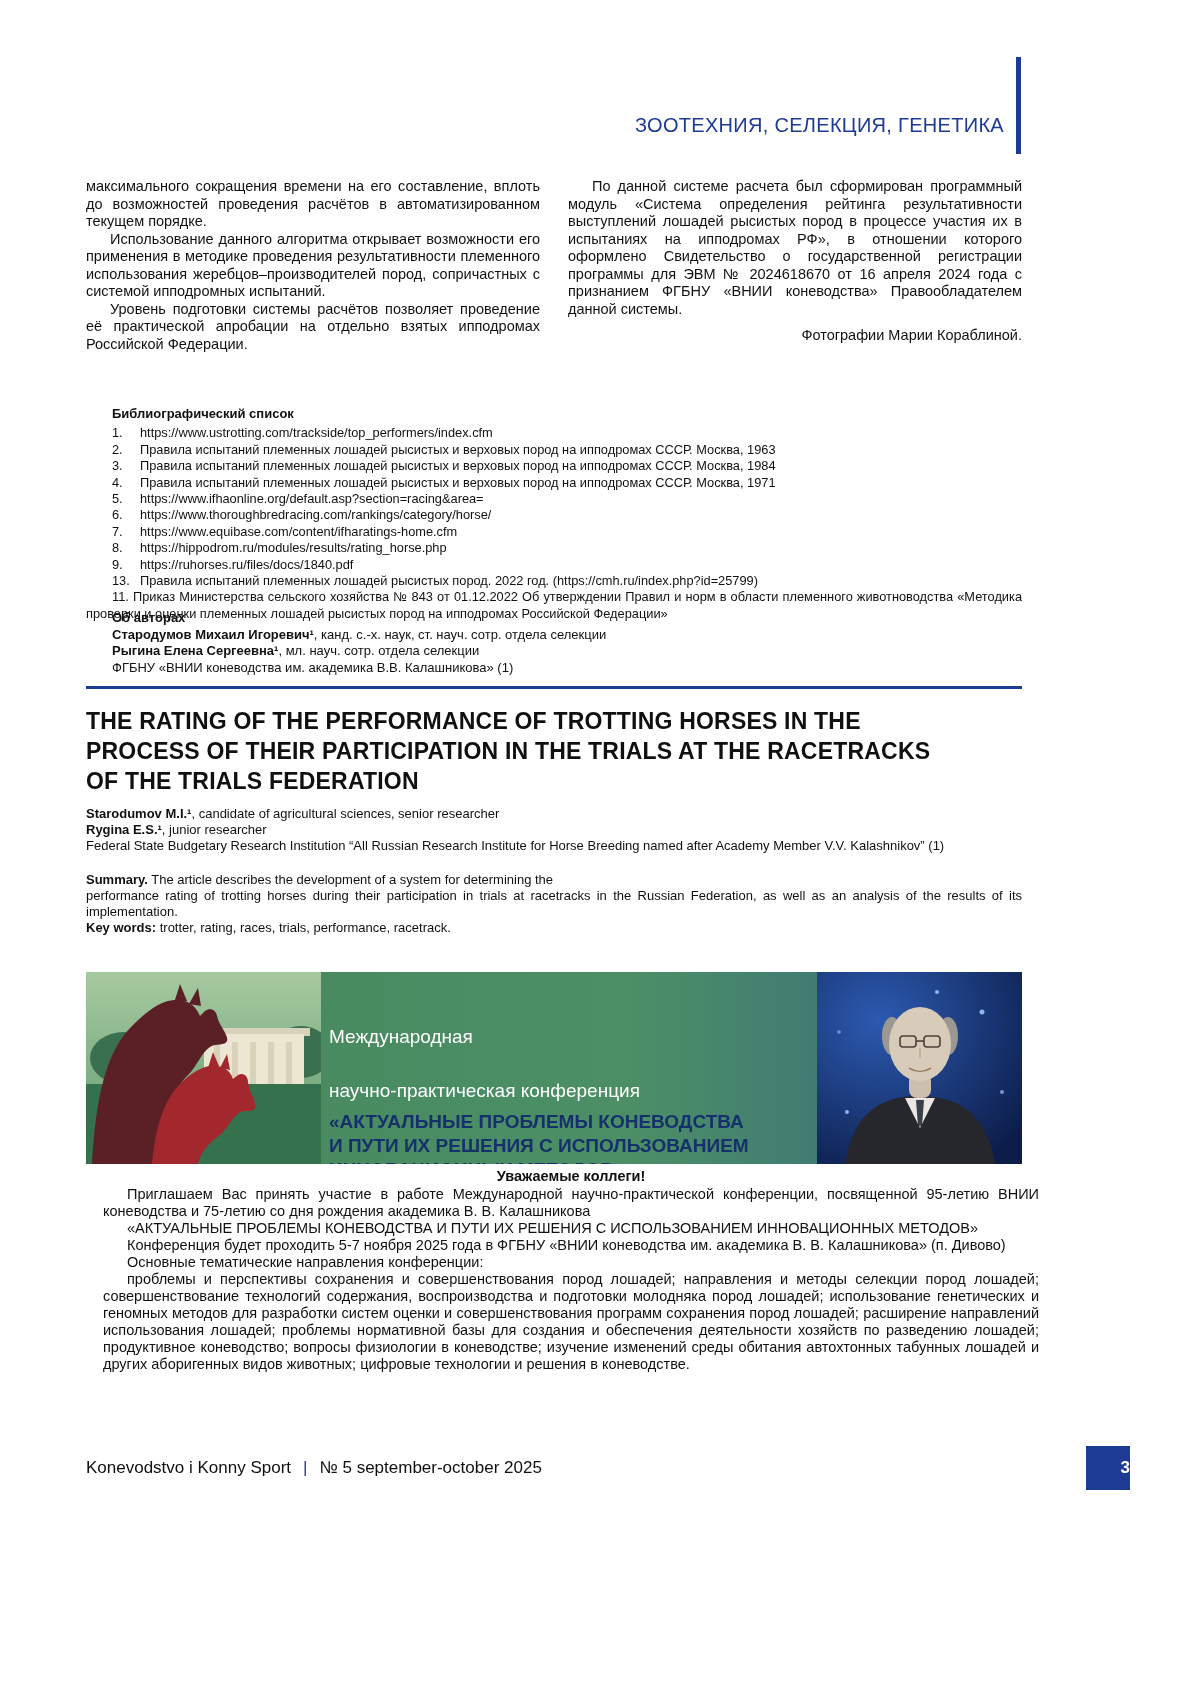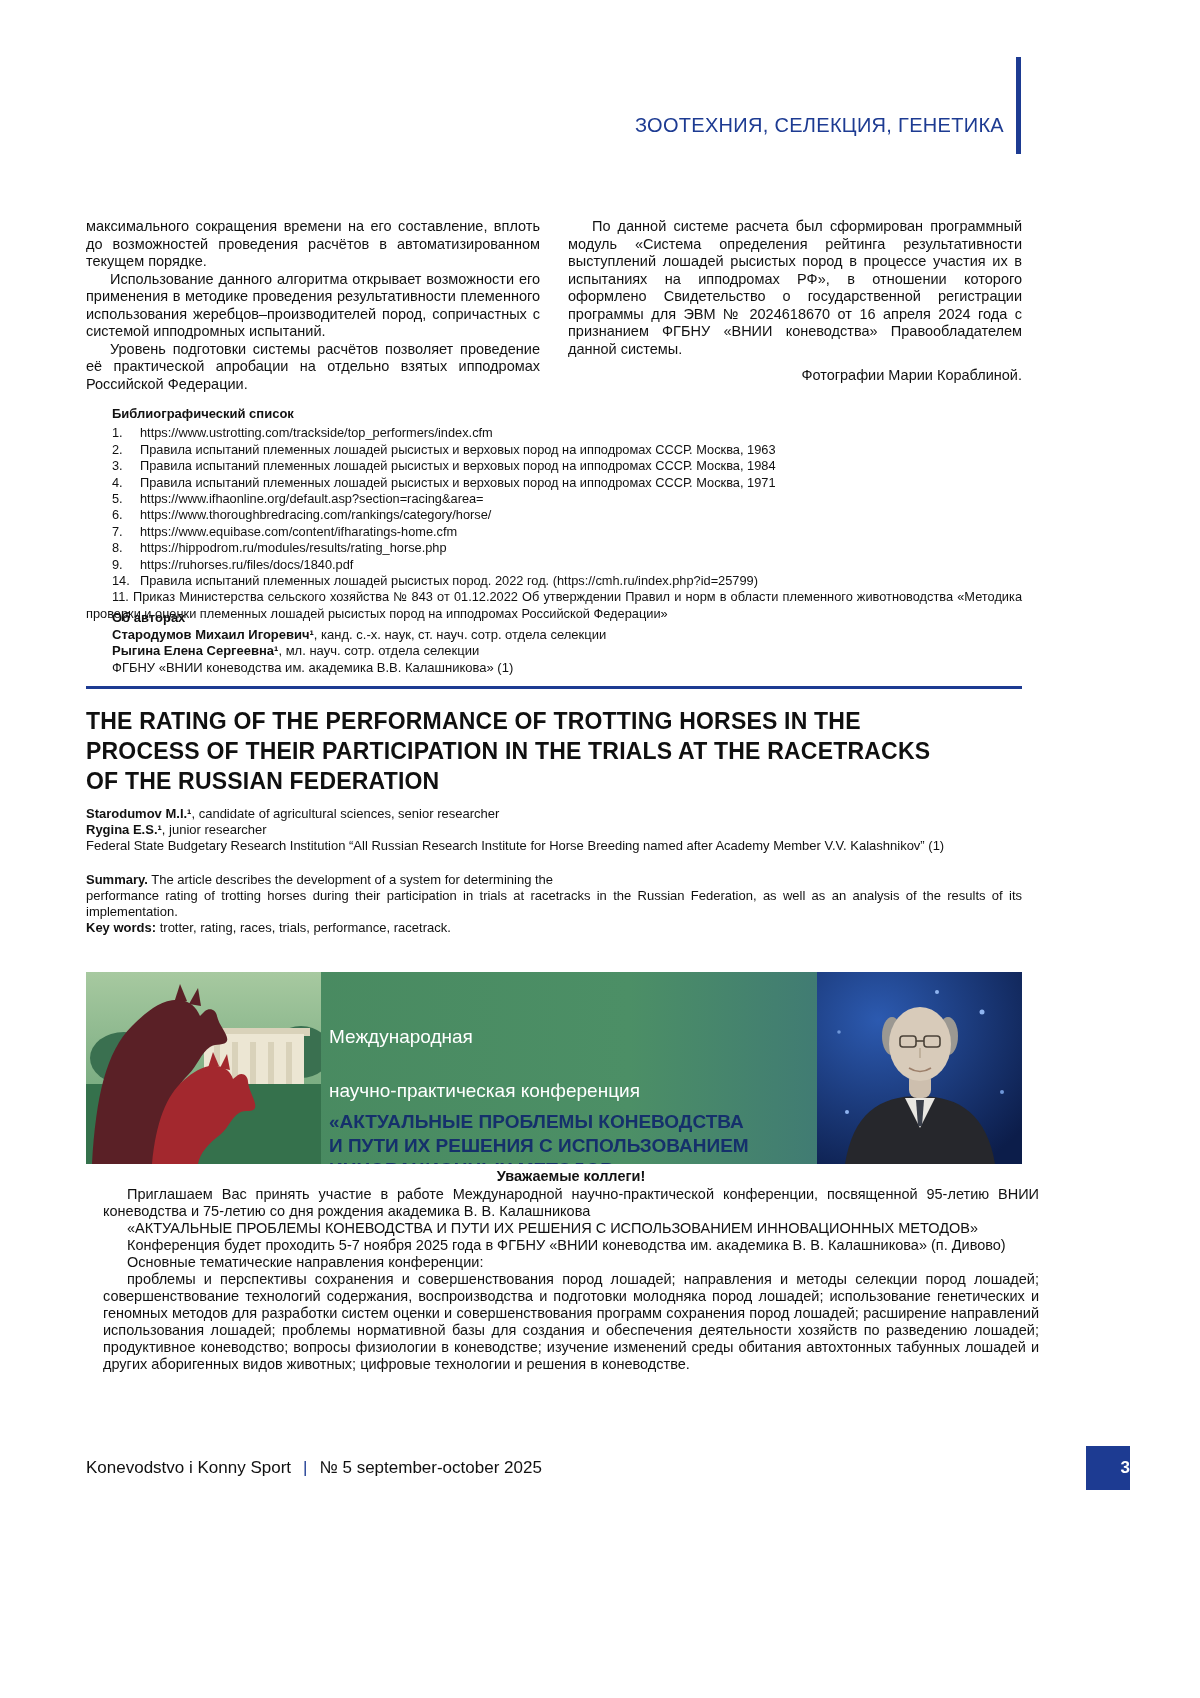--- a/index.html
+++ b/index.html
@@ -10,21 +10,21 @@
     overflow:hidden;
   }
   
   .accent-bar { position:absolute; left:1016px; top:57px; width:5px; height:97px; background:#1d3b92; }
   .section-heading {
     position:absolute; left:86px; top:114px; width:918px; text-align:right;
     font-size:20px; letter-spacing:.3px; color:#1d3b92;
   }
   
   .columns { position:absolute; left:86px; top:178px; width:936px; display:flex; gap:28px;
-             font-size:14.5px; line-height:17.5px; text-align:justify;margin-top:40px; }
+             font-size:14.5px; line-height:17.5px; text-align:justify; }
   .col { flex:1; }
   .p-ind { text-indent:24px; }
   .photo-credit { text-align:right; margin-top:9px; }
   
   .bibliography { position:absolute; left:86px; top:386px; width:936px; font-size:12.8px; line-height:16.4px;margin-top:20px; }
   .bib-title { font-weight:bold; margin-left:26px; margin-bottom:3px; font-size:13px; }
   .bib-list { margin-left:26px; }
   .bib-item { display:flex; }
   .bib-num { width:28px; flex:none; }
   .bib-text { flex:1; }
@@ -111,40 +111,40 @@
         </div>
       <div class="bib-item">
           <span class="bib-num">8.</span>
           <span class="bib-text">https://hippodrom.ru/modules/results/rating_horse.php</span>
         </div>
       <div class="bib-item">
           <span class="bib-num">9.</span>
           <span class="bib-text">https://ruhorses.ru/files/docs/1840.pdf</span>
         </div>
       <div class="bib-item">
-          <span class="bib-num">14.</span>
+          <span class="bib-num">13.</span>
           <span class="bib-text">Правила испытаний племенных лошадей рысистых пород. 2022 год. (https://cmh.ru/index.php?id=25799)</span>
         </div>
     </div>
     <div class="bib-item-wide"><span>11.</span> <span>Приказ Министерства сельского хозяйства № 843 от 01.12.2022 Об утверждении Правил и норм в области племенного животноводства «Методика проверки и оценки племенных лошадей рысистых пород на ипподромах Российской Федерации»</span></div>
   </div>
 
   <div class="about">
     <div class="about-title">Об авторах</div>
     <div><b>Стародумов Михаил Игоревич¹</b><span>, канд. с.-х. наук, ст. науч. сотр. отдела селекции</span></div>
     <div><b>Рыгина Елена Сергеевна¹</b><span>, мл. науч. сотр. отдела селекции</span></div>
     <div>ФГБНУ «ВНИИ коневодства им. академика В.В. Калашникова» (1)</div>
   </div>
 
   <div class="divider"></div>
 
   <div class="en-title">
     <div>THE RATING OF THE PERFORMANCE OF TROTTING HORSES IN THE</div>
     <div>PROCESS OF THEIR PARTICIPATION IN THE TRIALS AT THE RACETRACKS</div>
-    <div>OF THE RUSSIAN FEDERATION</div>
+    <div>OF THE TRIALS FEDERATION</div>
   </div>
 
   <div class="en-authors">
     <div><b>Starodumov M.I.¹</b><span>, candidate of agricultural sciences, senior researcher</span></div>
     <div><b>Rygina E.S.¹</b><span>, junior researcher</span></div>
     <div>Federal State Budgetary Research Institution “All Russian Research Institute for Horse Breeding named after Academy Member V.V. Kalashnikov” (1)</div>
   </div>
 
   <div class="summary">
     <b>Summary.</b><span> The article describes the development of a system for determining the</span><br>

